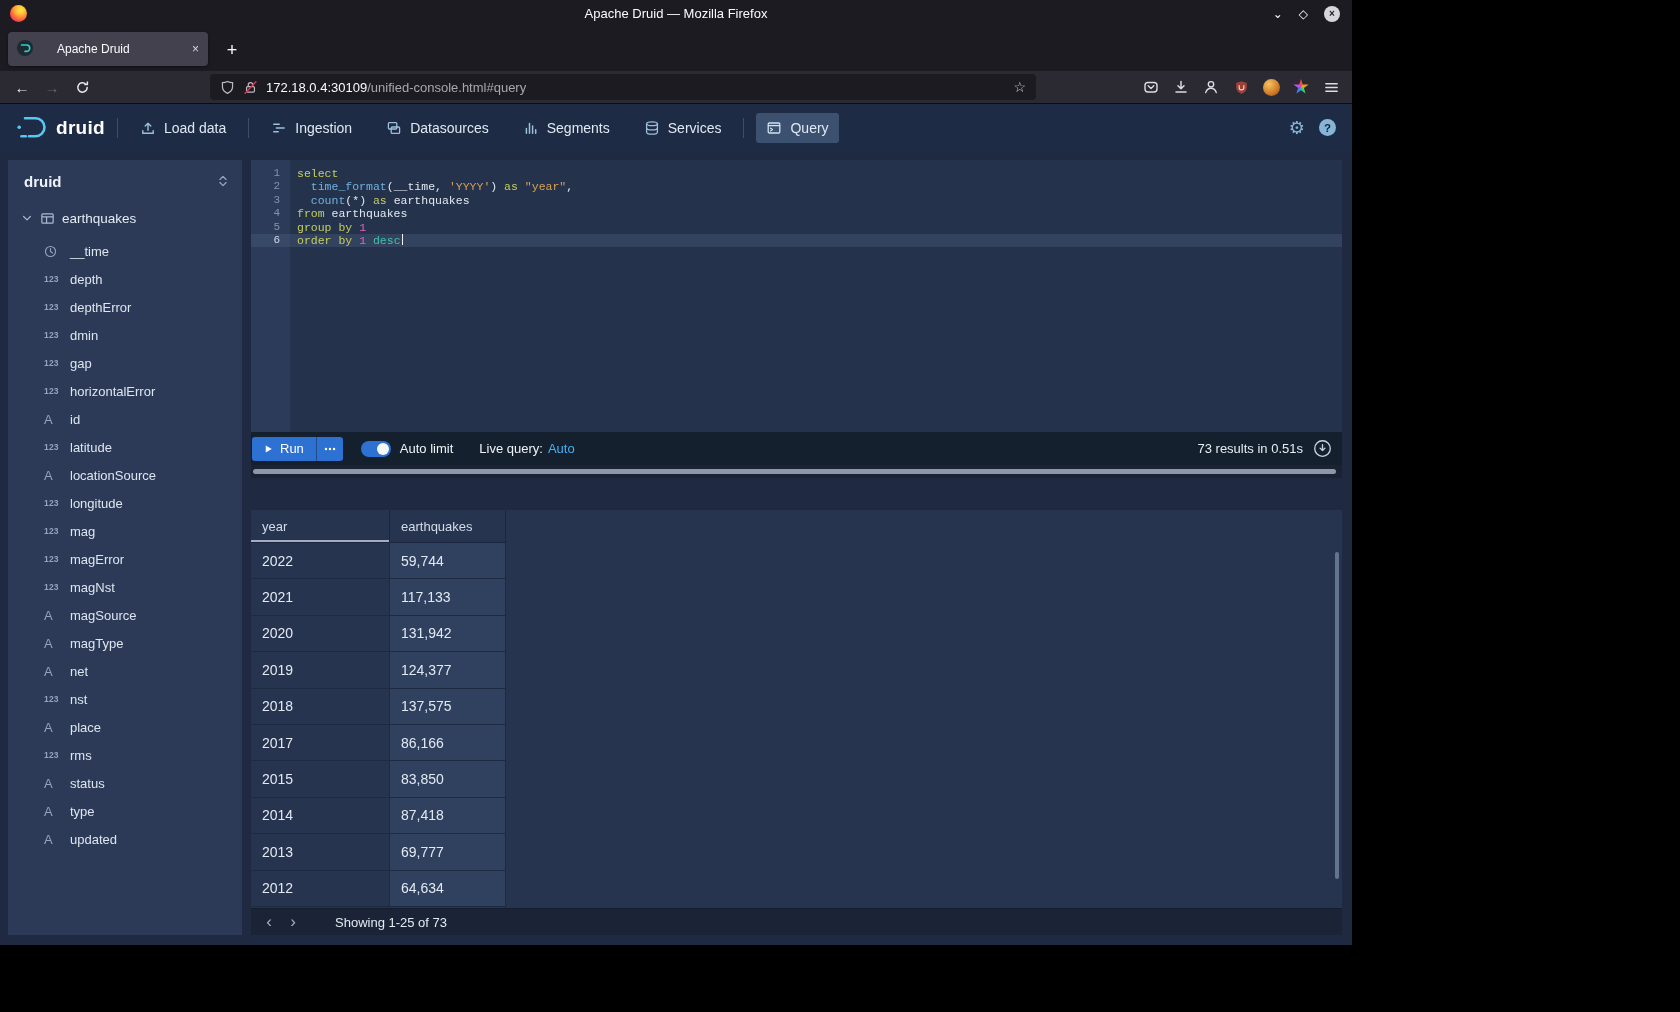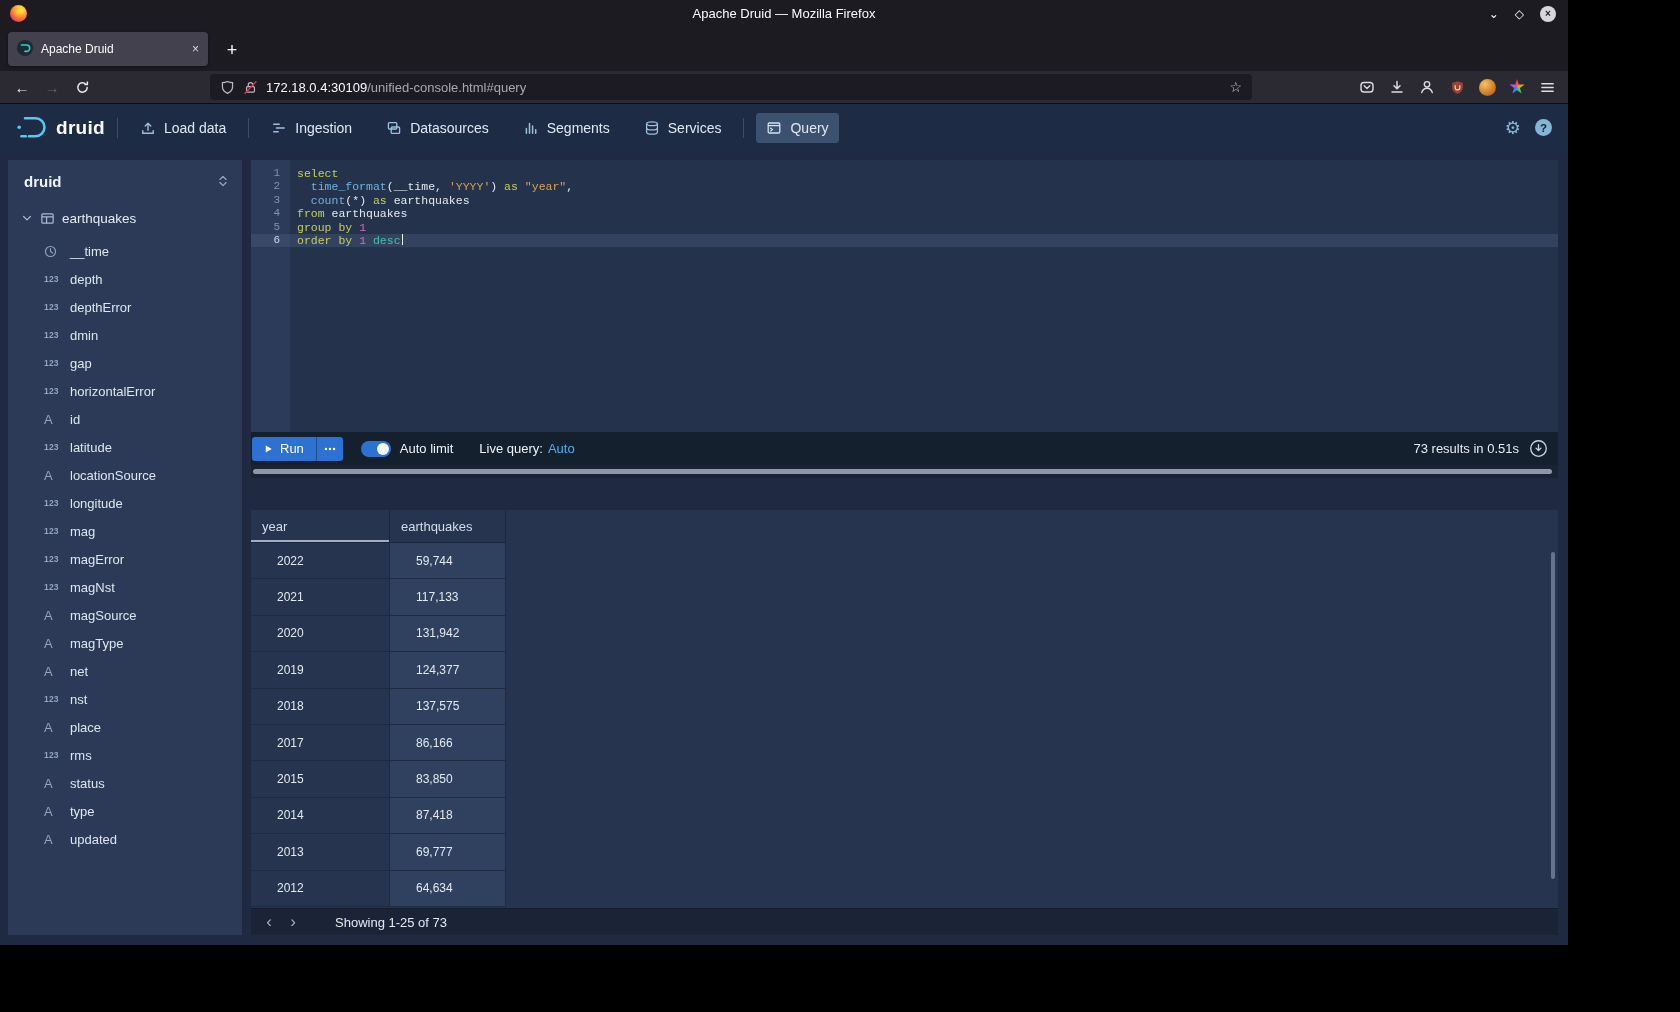--- a/index.html
+++ b/index.html
@@ -1,32 +1,32 @@
 <!DOCTYPE html>
 <html><head>
 <meta charset="utf-8">
 <style>
   html,body{margin:0;padding:0;overflow:hidden;}
   body{width:1680px;height:1012px;background:#000;font-family:"Liberation Sans","DejaVu Sans",sans-serif;position:relative;}
-  .window{position:absolute;left:0;top:0;width:1568px;height:945px;background:#1d4ed8;}
+  .window{position:absolute;left:0;top:0;width:1352px;height:945px;background:#1d4ed8;}
 
   
   .titlebar{position:relative;height:27px;background:#1c1b22;}
   .ff-logo{position:absolute;left:10px;top:5px;width:17px;height:17px;border-radius:50%;
     background:radial-gradient(circle at 62% 28%,#ffe447 4%,#ffb937 30%,#ff7139 56%,#ec2b66 82%,#b5007f 100%);}
   .tb-title{position:absolute;left:0;right:0;top:0;height:27px;display:flex;align-items:center;justify-content:center;
     font-size:13px;color:#fbfbfe;}
   .tb-controls{position:absolute;right:12px;top:0;height:27px;display:flex;align-items:center;gap:16px;z-index:2;}
   .tb-btn{color:#fbfbfe;font-size:12px;line-height:1;}
   .tb-close{width:16px;height:16px;border-radius:50%;background:#d6d6dd;color:#1c1b22;display:flex;align-items:center;
     justify-content:center;font-size:10px;font-weight:700;}
 
   
   .tabbar{height:44px;background:#1c1b22;display:flex;align-items:flex-end;padding:0 0 5px 8px;box-sizing:border-box;}
-  .tab{width:200px;height:34px;background:#42414d;border-radius:4px;display:flex;align-items:center;gap:8px;
+  .tab{width:200px;height:34px;background:#42414d;border-radius:4px;display:flex;align-items:center;gap:24px;
     padding:0 9px;box-sizing:border-box;color:#fbfbfe;font-size:12px;box-shadow:0 1px 3px rgba(0,0,0,.45);}
   .tab-label{flex:1;white-space:nowrap;overflow:hidden;}
   .tab-close{font-size:12px;color:#d8d8de;}
   .newtab{width:32px;height:32px;margin-left:8px;display:flex;align-items:center;justify-content:center;
     color:#fbfbfe;font-size:18px;border-radius:4px;}
 
   
   .navbar{height:33px;background:#2b2a33;display:flex;align-items:center;padding:0 8px;gap:2px;
     border-bottom:1px solid #0d0c11;box-sizing:border-box;}
   .nav-btn{width:28px;height:26px;display:flex;align-items:center;justify-content:center;color:#e8e8ec;
@@ -113,21 +113,21 @@
   .hthumb{position:absolute;left:2px;right:6px;top:4px;height:5px;border-radius:2.5px;background:#8d97a7;}
 
   
   .table-area{flex:1;background:#273450;position:relative;overflow:hidden;margin-top:32px;}
   .thead{display:flex;height:33px;}
   .hcell{box-sizing:border-box;display:flex;align-items:center;padding-left:11px;font-size:13px;color:#d3dce8;
     background:#273450;border-right:1px solid #1b2540;border-bottom:1px solid #1b2540;position:relative;}
   .hcell.c0{width:139px;} .hcell.c1{width:116px;}
   .hcell.sorted::after{content:"";position:absolute;left:0;right:0;bottom:0;height:2px;background:#a2aebf;}
   .trow{display:flex;height:36.4px;}
-  .tcell{box-sizing:border-box;display:flex;align-items:center;padding-left:26px;font-size:12px;color:#e3e9f1;
+  .tcell{box-sizing:border-box;display:flex;align-items:center;padding-left:11px;font-size:14px;color:#e3e9f1;
     border-right:1px solid #1e2942;border-bottom:1px solid #1e2942;}
   .tcell.c0{width:139px;background:#273450;}
   .tcell.c1{width:116px;background:#30405f;}
   .vscroll{position:absolute;right:3px;top:38px;bottom:8px;width:4px;}
   .vthumb{position:absolute;top:1%;width:4px;height:93%;background:#64748e;border-radius:2px;}
 
   
   .pagination{height:27px;background:#1a2436;display:flex;align-items:center;padding-left:6px;flex:none;
     border-top:1px solid #141d2e;box-sizing:border-box;}
   .pg-btn{width:24px;height:24px;display:flex;align-items:center;justify-content:center;color:#9fb0c7;font-size:17px;}

